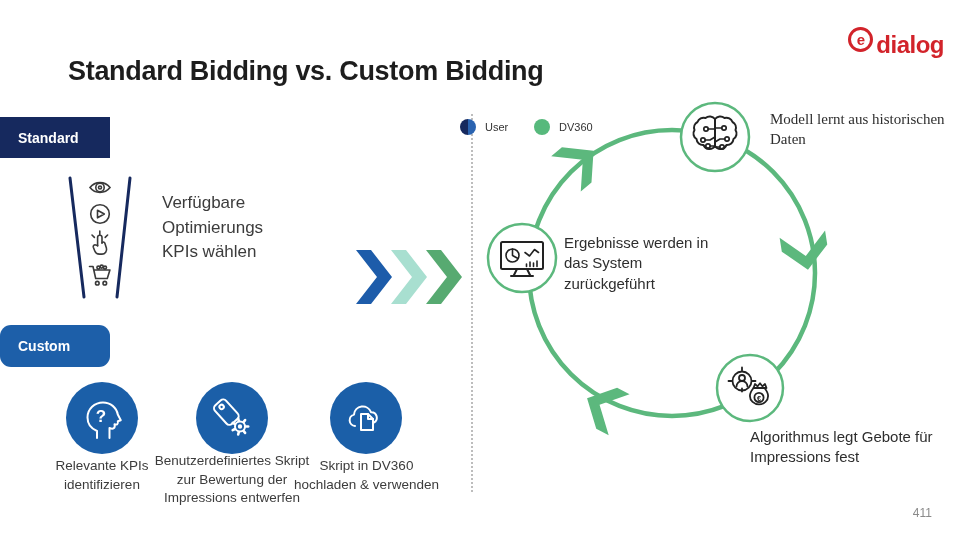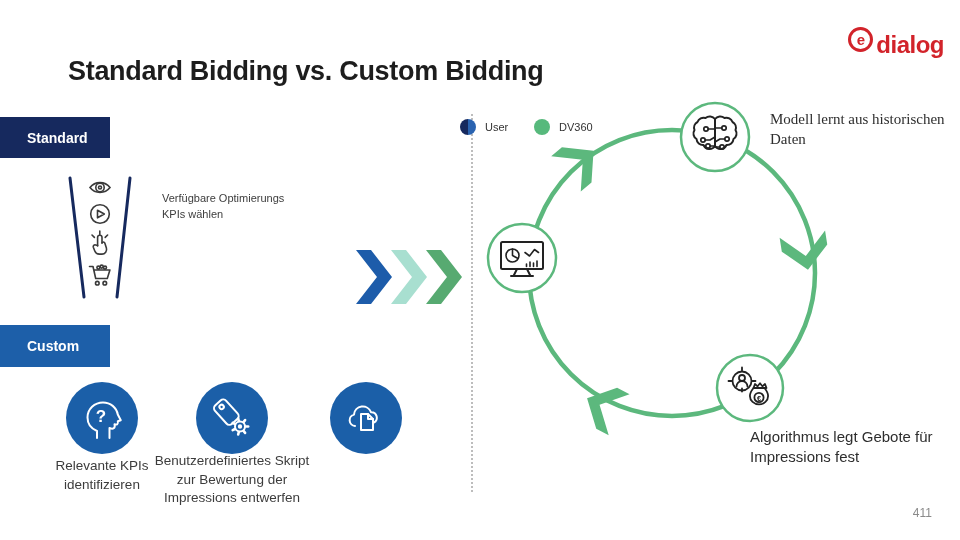--- a/index.html
+++ b/index.html
@@ -13,27 +13,27 @@
   .logo{ position:absolute; top:19px; right:16px; display:flex; align-items:center; gap:3px; }
   .logo-e{
     width:25px; height:25px; border:3px solid #d2232a; border-radius:50%;
     color:#d2232a; font-weight:bold; font-size:15px; line-height:19px; text-align:center;
   }
   .logo-word{ color:#d2232a; font-weight:bold; font-size:24px; letter-spacing:-0.5px;margin-top:12px; }
   
   .title{ position:absolute; left:68px; top:56px; font-size:27px; font-weight:bold; color:#1d1d1d; letter-spacing:-0.3px; }
   
   .banner{ position:absolute; left:0; width:110px; display:flex; align-items:center; }
-  .banner span{ color:#fff; font-weight:bold; font-size:14px; padding-left:27px; }
+  .banner span{ color:#fff; font-weight:bold; font-size:14px; padding-left:18px; }
   .banner.standard{ top:117px; height:41px; background:#16295e; }
-  .banner.custom{ top:325px; height:42px; background:#1d5fa9; }
+  .banner.custom{ top:325px; height:42px; background:#1d5fa9;border-radius:11px; }
   
   .funnel-svg{ position:absolute; left:58px; top:170px; }
   .funnel-icon{ position:absolute; }
-  .caption{ position:absolute; left:162px; top:191px; width:140px; font-size:11px; line-height:1.45; color:#3c3c3c; }
+  .caption{ position:absolute; left:162px; top:191px; width:140px; font-size:17px; line-height:1.45; color:#3c3c3c; }
   
   .step-circle{
     position:absolute; width:72px; height:72px; border-radius:50%;
     background:#1b5fa8; display:flex; align-items:center; justify-content:center;
   }
   .step-label{ position:absolute; text-align:center; font-size:13.5px; line-height:1.38; color:#3c3c3c; }
   
   .chevrons{ position:absolute; left:356px; top:250px; }
   
   .divider{ position:absolute; left:471px; top:114px; height:378px; width:0; border-left:2px dotted #bdbdbd; }
@@ -147,20 +147,21 @@
       <g stroke="#ffffff" stroke-width="2" stroke-linejoin="round" stroke-linecap="round">
         <path fill="none" d="M-11,8 a5.8,5.8 0 0 1 -1,-11.4 a8.8,8.8 0 0 1 17,-2.4 a5.5,5.5 0 0 1 2.8,10.4"></path>
         <path fill="#1b5fa8" d="M-5,-4 H2 L7,1 V12 H-5 Z"></path>
         <path fill="none" d="M2,-4 V1 H7"></path>
       </g>
     </svg>
   </div>
 
   <div class="step-label" style="left:24px;top:457px;width:156px">Relevante KPIs identifizieren</div>
   <div class="step-label" style="left:148px;top:452px;width:168px">Benutzerdefiniertes Skript zur Bewertung der Impressions entwerfen</div>
+  <div class="step-label" style="left:294px;top:457px;width:145px">Skript in DV360 hochladen &amp; verwenden</div>
 
   <svg class="chevrons" width="108" height="54" viewBox="0 0 108 54">
     <polygon points="0,0 15,0 36,27 15,54 0,54 21,27" fill="#1d5caa"></polygon>
     <polygon points="35,0 50,0 71,27 50,54 35,54 56,27" fill="#a8dfd0"></polygon>
     <polygon points="70,0 85,0 106,27 85,54 70,54 91,27" fill="#57aa71"></polygon>
   </svg>
 
   <div class="divider"></div>
 
   <div class="legend-item" style="left:412px;top:119px">
@@ -229,17 +230,18 @@
           <path d="M-5.5,-7 l1.5,-4 l2.6,2.3 l2.4,-3 l2.4,3 l2.6,-2.3 l1.5,4 z"></path>
           <path d="M-5.5,-7 c-2.2,2.8 -3.6,5.3 -3.6,8 a9.1,8.4 0 0 0 18.2,0 c0,-2.7 -1.4,-5.2 -3.6,-8"></path>
           <circle cx="0" cy="2.5" r="4.6"></circle>
         </g>
       </g>
       <text x="274" y="306" text-anchor="middle" font-size="7.5" font-weight="bold" fill="#222222" font-family="Liberation Sans, sans-serif">€</text>
     </g>
   </svg>
 
   <div class="cycle-label lbl-model">Modell lernt aus historischen Daten</div>
+  <div class="cycle-label lbl-results">Ergebnisse werden in das System zurückgeführt</div>
   <div class="cycle-label lbl-algo">Algorithmus legt Gebote für Impressions fest</div>
 
   <div class="page-number">411</div>
 
 </div>
 
 </body></html>

